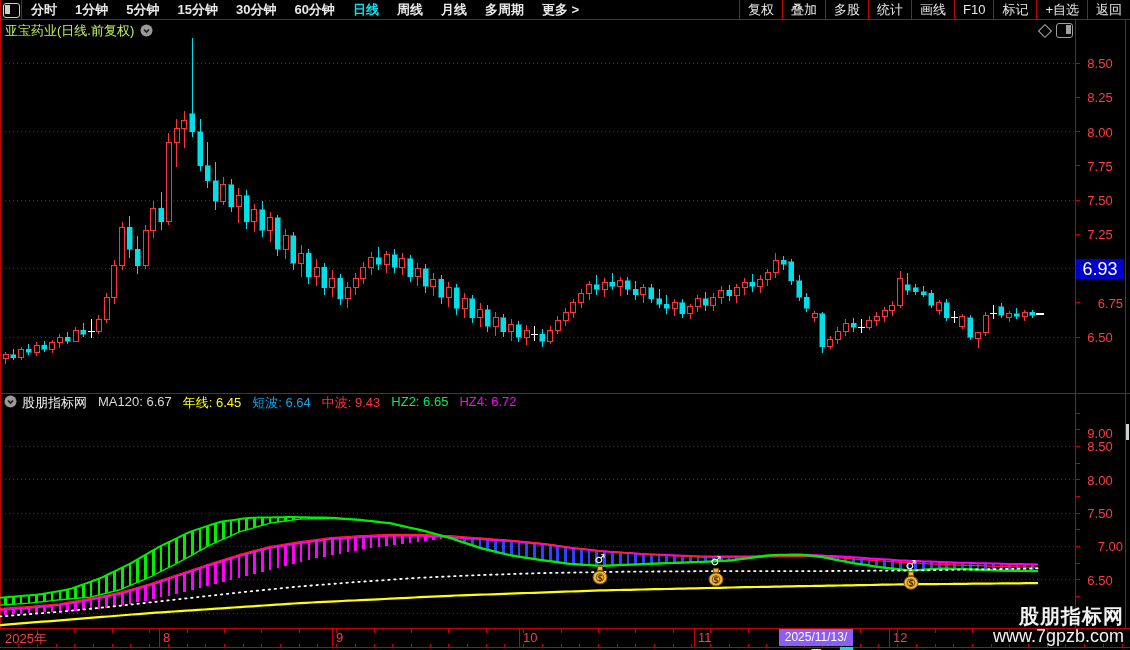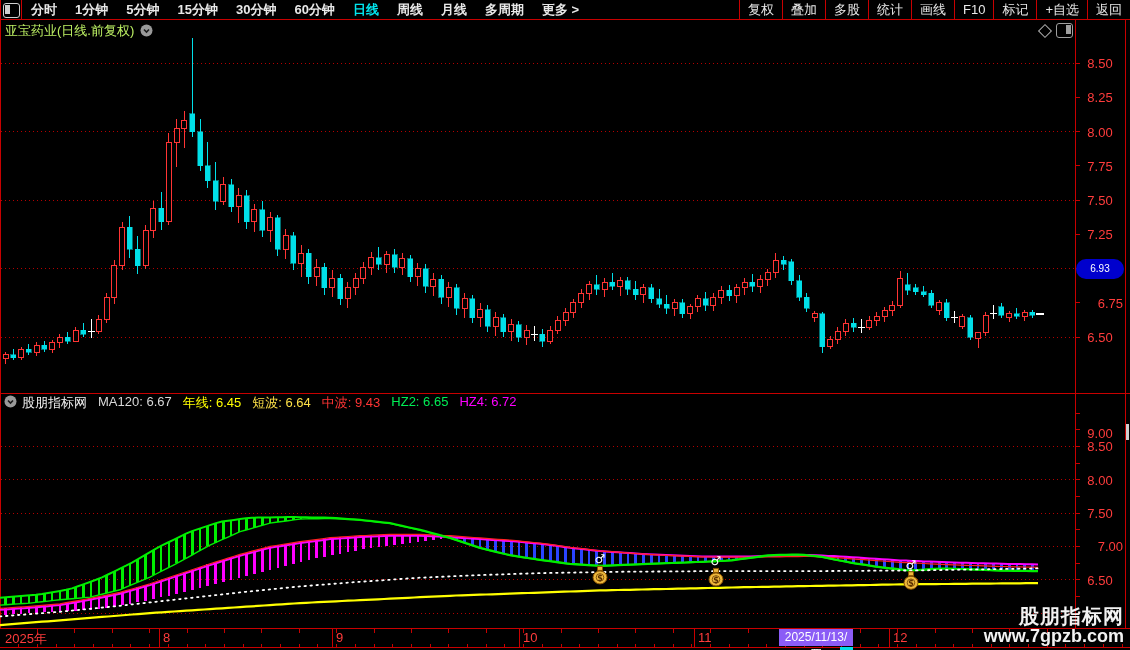--- a/index.html
+++ b/index.html
@@ -21,27 +21,27 @@
   .diamond{position:absolute;left:1040px;top:26px;width:8px;height:8px;border:1px solid #b0b0b0;transform:rotate(45deg);}
   
   .chart-title{position:absolute;left:5px;top:22px;color:#bef264;font-size:13px;}
   .chev-circle{display:inline-block;vertical-align:-2px;margin-left:6px;}
   
   .ind-row{position:absolute;left:4px;top:395px;height:16px;display:flex;align-items:center;font-size:13px;white-space:nowrap;}
   .ind-item{margin-right:11px;}
   
   .axis-label{position:absolute;left:1077px;width:46px;text-align:center;font-size:13px;color:#ff3c3c;}
   .price-box{position:absolute;left:1076px;top:259px;width:48px;height:20px;background:#0000cd;color:#fff;
-             font-size:10px;text-align:center;line-height:20px;border-radius:10px;}
+             font-size:18px;text-align:center;line-height:20px;}
   .cursor-date{position:absolute;left:779px;top:629px;width:74px;height:17px;background:#8b5cf6;color:#fff;
              font-size:12px;text-align:center;line-height:17px;}
   .date-label{position:absolute;top:630px;font-size:13px;color:#ff3c3c;white-space:nowrap;}
   .watermark{position:absolute;right:6px;bottom:4px;text-align:right;color:#f2f2f2;z-index:30;line-height:1.05;}
   .wm1{font-size:20px;font-weight:bold;letter-spacing:1px;}
-  .wm2{font-size:18px;font-weight:bold;}
+  .wm2{font-size:18px;font-weight:normal;}
   svg{position:absolute;left:0;}
   .scroll-thumb{position:absolute;left:1126px;top:424px;width:3px;height:16px;background:#cfcfcf;}
   .cursor-tick{position:absolute;left:840px;top:647px;width:13px;height:3px;background:#00dfe8;}
 </style>
 </head>
 <body>
 
 <div class="app">
 
   <div class="toolbar">
@@ -731,21 +731,21 @@
 
   <div class="ind-row">
     <span class="chev-circle" style="margin:0 5px 0 0;"><svg width="13" height="13" style="position:static;">
           <circle cx="6.5" cy="6.5" r="6" fill="#999"></circle>
           <polyline points="4,5.5 6.5,8 9,5.5" fill="none" stroke="#1a1a1a" stroke-width="1.6"></polyline>
         </svg></span>
     <span class="ind-item" style="color:#eee;">股朋指标网</span>
     <span id="ind-values" style="display:inline-flex;">
         <span class="ind-item" style="color: rgb(216, 216, 216);">MA120: 6.67</span>
         <span class="ind-item" style="color: rgb(255, 255, 0);">年线: 6.45</span>
-        <span class="ind-item" style="color: #fde047;">短波: 6.64</span>
+        <span class="ind-item" style="color: #0ea5e9;">短波: 6.64</span>
         <span class="ind-item" style="color: rgb(255, 52, 52);">中波: 9.43</span>
         <span class="ind-item" style="color: rgb(0, 238, 85);">HZ2: 6.65</span>
         <span class="ind-item" style="color: rgb(255, 0, 255);">HZ4: 6.72</span>
       </span>
   </div>
 
   <svg id="sub-svg" style="top:411px;" width="1130" height="217" viewBox="0 411 1130 217">
       <line x1="1" y1="446.35" x2="1075" y2="446.35" stroke="#b40000" stroke-width="1" stroke-dasharray="1 3" shape-rendering="crispEdges"></line>
       <line x1="1" y1="479.7" x2="1075" y2="479.7" stroke="#b40000" stroke-width="1" stroke-dasharray="1 3" shape-rendering="crispEdges"></line>
       <line x1="1" y1="513.05" x2="1075" y2="513.05" stroke="#b40000" stroke-width="1" stroke-dasharray="1 3" shape-rendering="crispEdges"></line>

